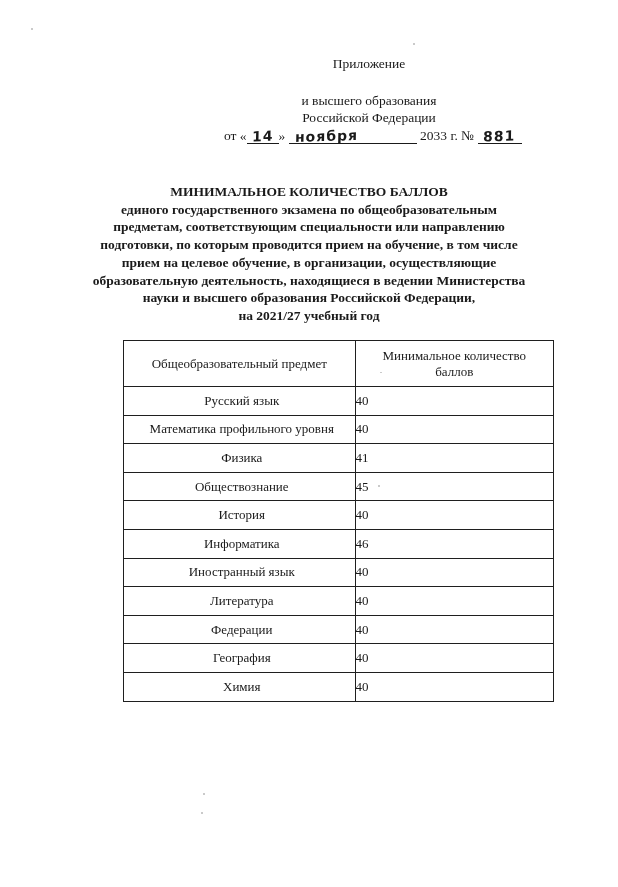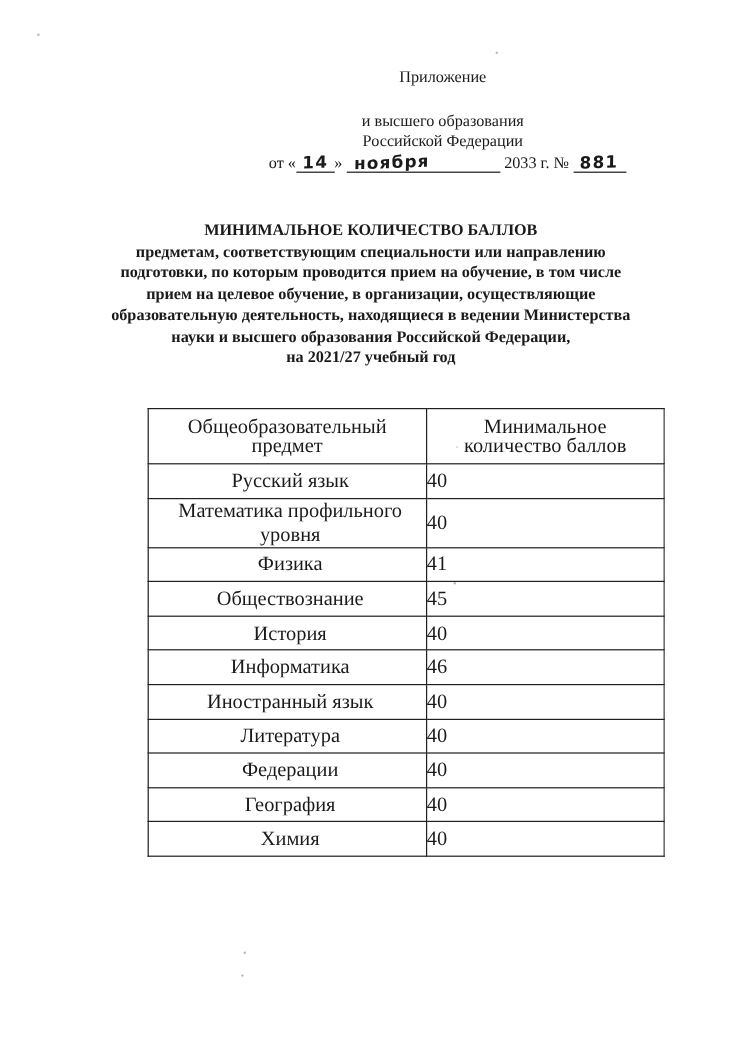--- a/index.html
+++ b/index.html
@@ -66,21 +66,21 @@
     line-height: 17.7px;
   }
 
   
   table.score-table {
     position: absolute;
     top: 340px;
     left: 123px;
     width: 431px;
     border-collapse: collapse;
-    font-size: 17px;
+    font-size: 13px;
   }
   table.score-table th,
   table.score-table td {
     border: 1.3px solid #1f1f1f;
     font-weight: normal;
   }
   th.col-subject, td.cell-subject { width: 232px; }
   th.col-score,   td.cell-score   { width: 199px; }
   table.score-table thead th {
     height: 46px;
@@ -111,20 +111,21 @@
 
   <div class="appendix">
     <div class="label-line">Приложение</div>
     <div>и высшего образования</div>
     <div>Российской Федерации</div>
     <div class="date-line"><span>от «</span><span class="hw-slot slot-day"><span class="handwritten">14</span></span><span>»</span>&nbsp;<span class="hw-slot slot-month"><span class="handwritten">ноября</span></span>&nbsp;<span>2033 г. №</span>&nbsp;<span class="hw-slot slot-num"><span class="handwritten">881</span></span></div>
   </div>
 
   <div class="doc-title">
       <div>МИНИМАЛЬНОЕ КОЛИЧЕСТВО БАЛЛОВ</div>
+      <div>единого государственного экзамена по общеобразовательным</div>
       <div>предметам, соответствующим специальности или направлению</div>
       <div>подготовки, по которым проводится прием на обучение, в том числе</div>
       <div>прием на целевое обучение, в организации, осуществляющие</div>
       <div>образовательную деятельность, находящиеся в ведении Министерства</div>
       <div>науки и высшего образования Российской Федерации,</div>
       <div>на 2021/27 учебный год</div>
     </div>
 
   <table class="score-table">
     <thead>

